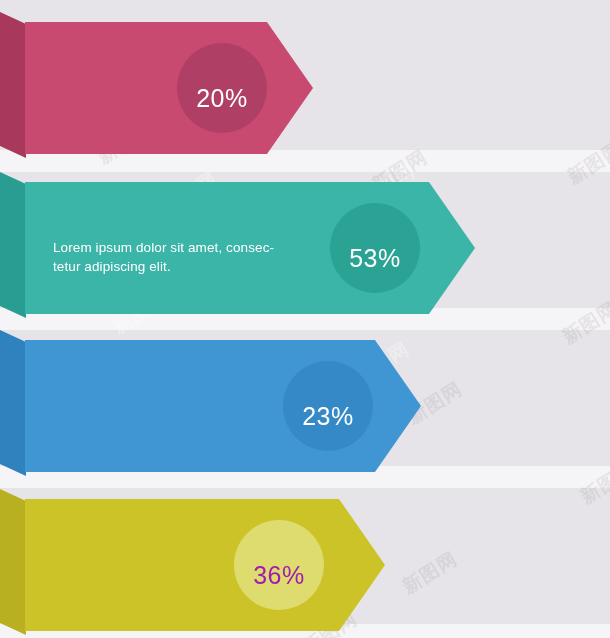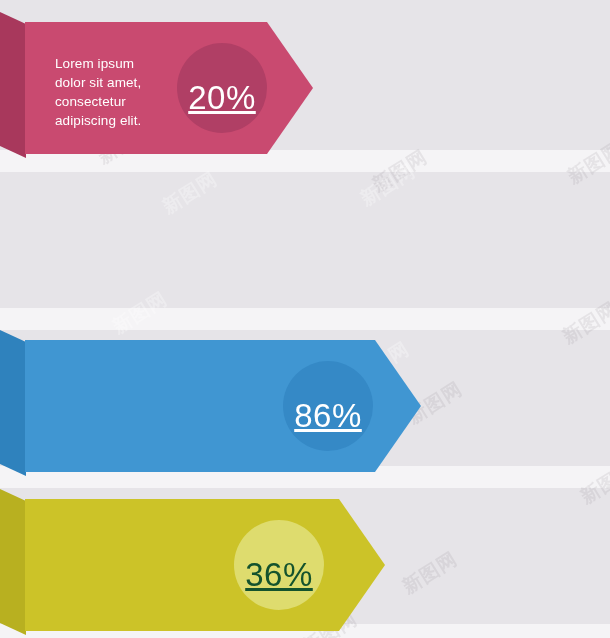--- a/index.html
+++ b/index.html
@@ -70,24 +70,23 @@
 
   
   .circle {
     position: absolute;
     border-radius: 50%;
     display: flex;
     align-items: center;
     justify-content: center;
   }
   .pct {
-    font-size: 33px;
+    font-size: 25px;
     letter-spacing: 0.5px;
     color: #ffffff;
-    text-decoration: underline;
   }
 </style>
 </head>
 <body>
 
 <div id="stage">
 
   <div class="band" style="top:150px;height:22px;"></div>
   <div class="band" style="top:308px;height:22px;"></div>
   <div class="band" style="top:466px;height:22px;"></div>
@@ -112,50 +111,60 @@
 
     <svg class="tail" width="30" height="148" viewBox="0 0 30 148">
       <polygon points="0,2 26,14 26,148 0,136" fill="#a8385c"></polygon>
     </svg>
 
     <svg class="body" style="left:25px;" width="290" height="148" viewBox="0 0 290 148">
       <polygon class="bodyshape" points="0,12 242,12 288,78 242,144 0,144" fill="#c94a70"></polygon>
       <circle cx="197" cy="78" r="45" fill="#b03f65"></circle>
     </svg>
 
-    <div class="btext" style="left:55px;top:44px;width:160px;">Lorem ipsum
-dolor sit amet,
-consectetur
-adipiscing elit.</div>
 
     <div class="circle" style="left:177px;top:43px;width:90px;height:90px;">
       <span class="pct">20%</span>
     </div>
   </div>
 
+  <div class="banner" style="top:170px;height:148px;width:480px;">
+    <svg class="tail" width="30" height="148" viewBox="0 0 30 148">
+      <polygon points="0,2 26,14 26,148 0,136" fill="#2a9d92"></polygon>
+    </svg>
+    <svg class="body" style="left:25px;" width="452" height="148" viewBox="0 0 452 148">
+      <polygon class="bodyshape" points="0,12 404,12 450,78 404,144 0,144" fill="#3bb5a8"></polygon>
+      <circle cx="350" cy="78" r="45" fill="#2ba394"></circle>
+    </svg>
+    <div class="btext" style="left:53px;top:68px;width:270px;">Lorem ipsum dolor sit amet, consec-
+tetur adipiscing elit.</div>
+    <div class="circle" style="left:330px;top:43px;width:90px;height:90px;">
+      <span class="pct">53%</span>
+    </div>
+  </div>
 
   <div class="banner" style="top:328px;height:148px;width:425px;">
     <svg class="tail" width="30" height="148" viewBox="0 0 30 148">
       <polygon points="0,2 26,14 26,148 0,136" fill="#2f82bd"></polygon>
     </svg>
     <svg class="body" style="left:25px;" width="398" height="148" viewBox="0 0 398 148">
       <polygon class="bodyshape" points="0,12 350,12 396,78 350,144 0,144" fill="#4096d2"></polygon>
       <circle cx="303" cy="78" r="45" fill="#3589c6"></circle>
     </svg>
     <div class="circle" style="left:283px;top:43px;width:90px;height:90px;">
-      <span class="pct">86%</span>
+      <span class="pct">23%</span>
     </div>
   </div>
 
   <div class="banner" style="top:487px;height:148px;width:390px;">
     <svg class="tail" width="30" height="148" viewBox="0 0 30 148">
       <polygon points="0,2 26,14 26,148 0,136" fill="#b8b020"></polygon>
     </svg>
     <svg class="body" style="left:25px;" width="362" height="148" viewBox="0 0 362 148">
       <polygon class="bodyshape" points="0,12 314,12 360,78 314,144 0,144" fill="#ccc328"></polygon>
       <circle cx="254" cy="78" r="45" fill="#dedc6e"></circle>
     </svg>
     <div class="circle" style="left:234px;top:43px;width:90px;height:90px;">
-      <span class="pct" style="color:#14532d;">36%</span>
+      <span class="pct" style="color:#a21caf;">36%</span>
     </div>
   </div>
 
 </div>
 
 </body></html>

